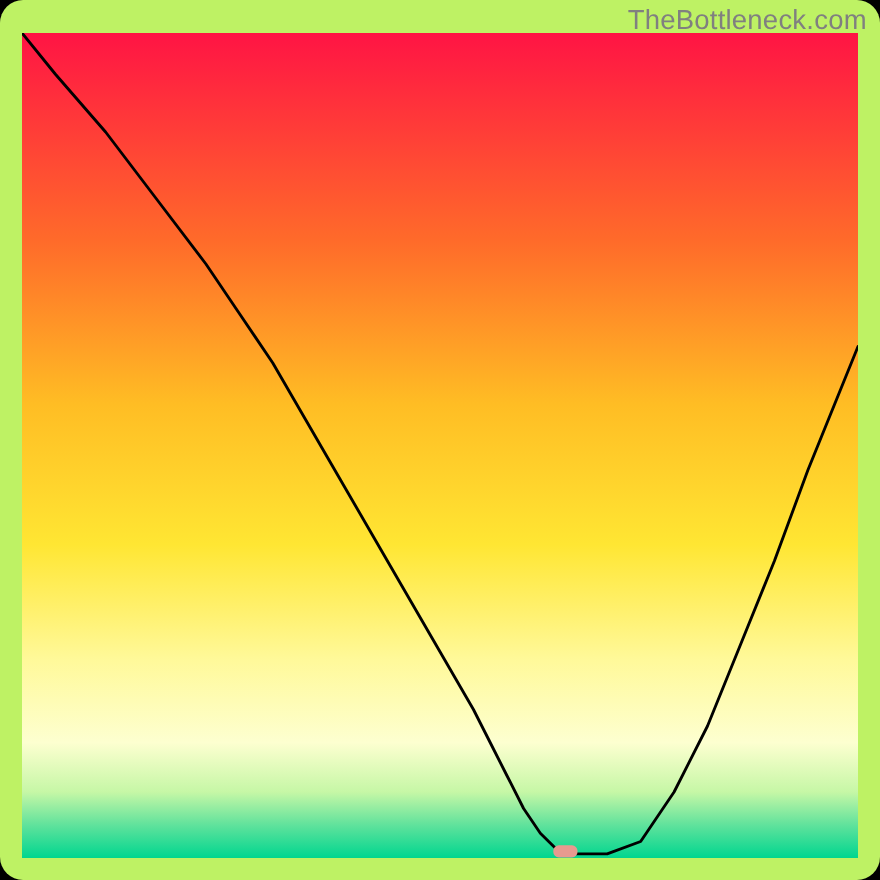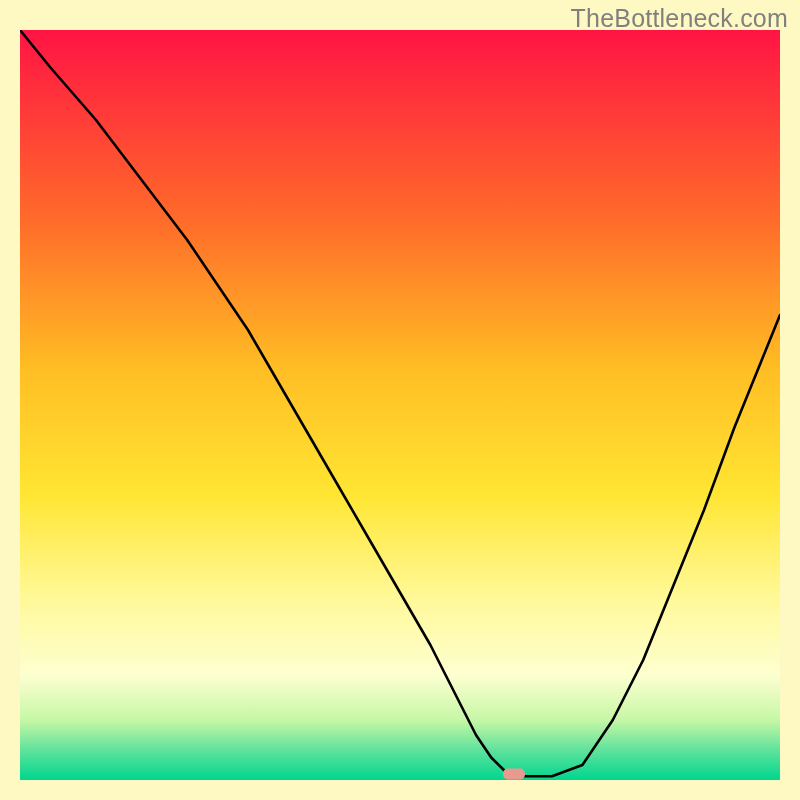--- a/index.html
+++ b/index.html
@@ -8,21 +8,22 @@
     width: 800px;
     height: 800px;
     background: #000;
     overflow: hidden;
     font-family: Arial, Helvetica, sans-serif;
   }
   .frame {
     position: relative;
     width: 800px;
     height: 800px;
-    background: #fef9c3;
+    background: #bef264;
+    border-radius: 21px;
   }
   .watermark {
     position: absolute;
     top: 4px;
     right: 12px;
     color: #808080;
     font-size: 25px;
     font-weight: 500;
     letter-spacing: 0.2px;
     z-index: 5;

